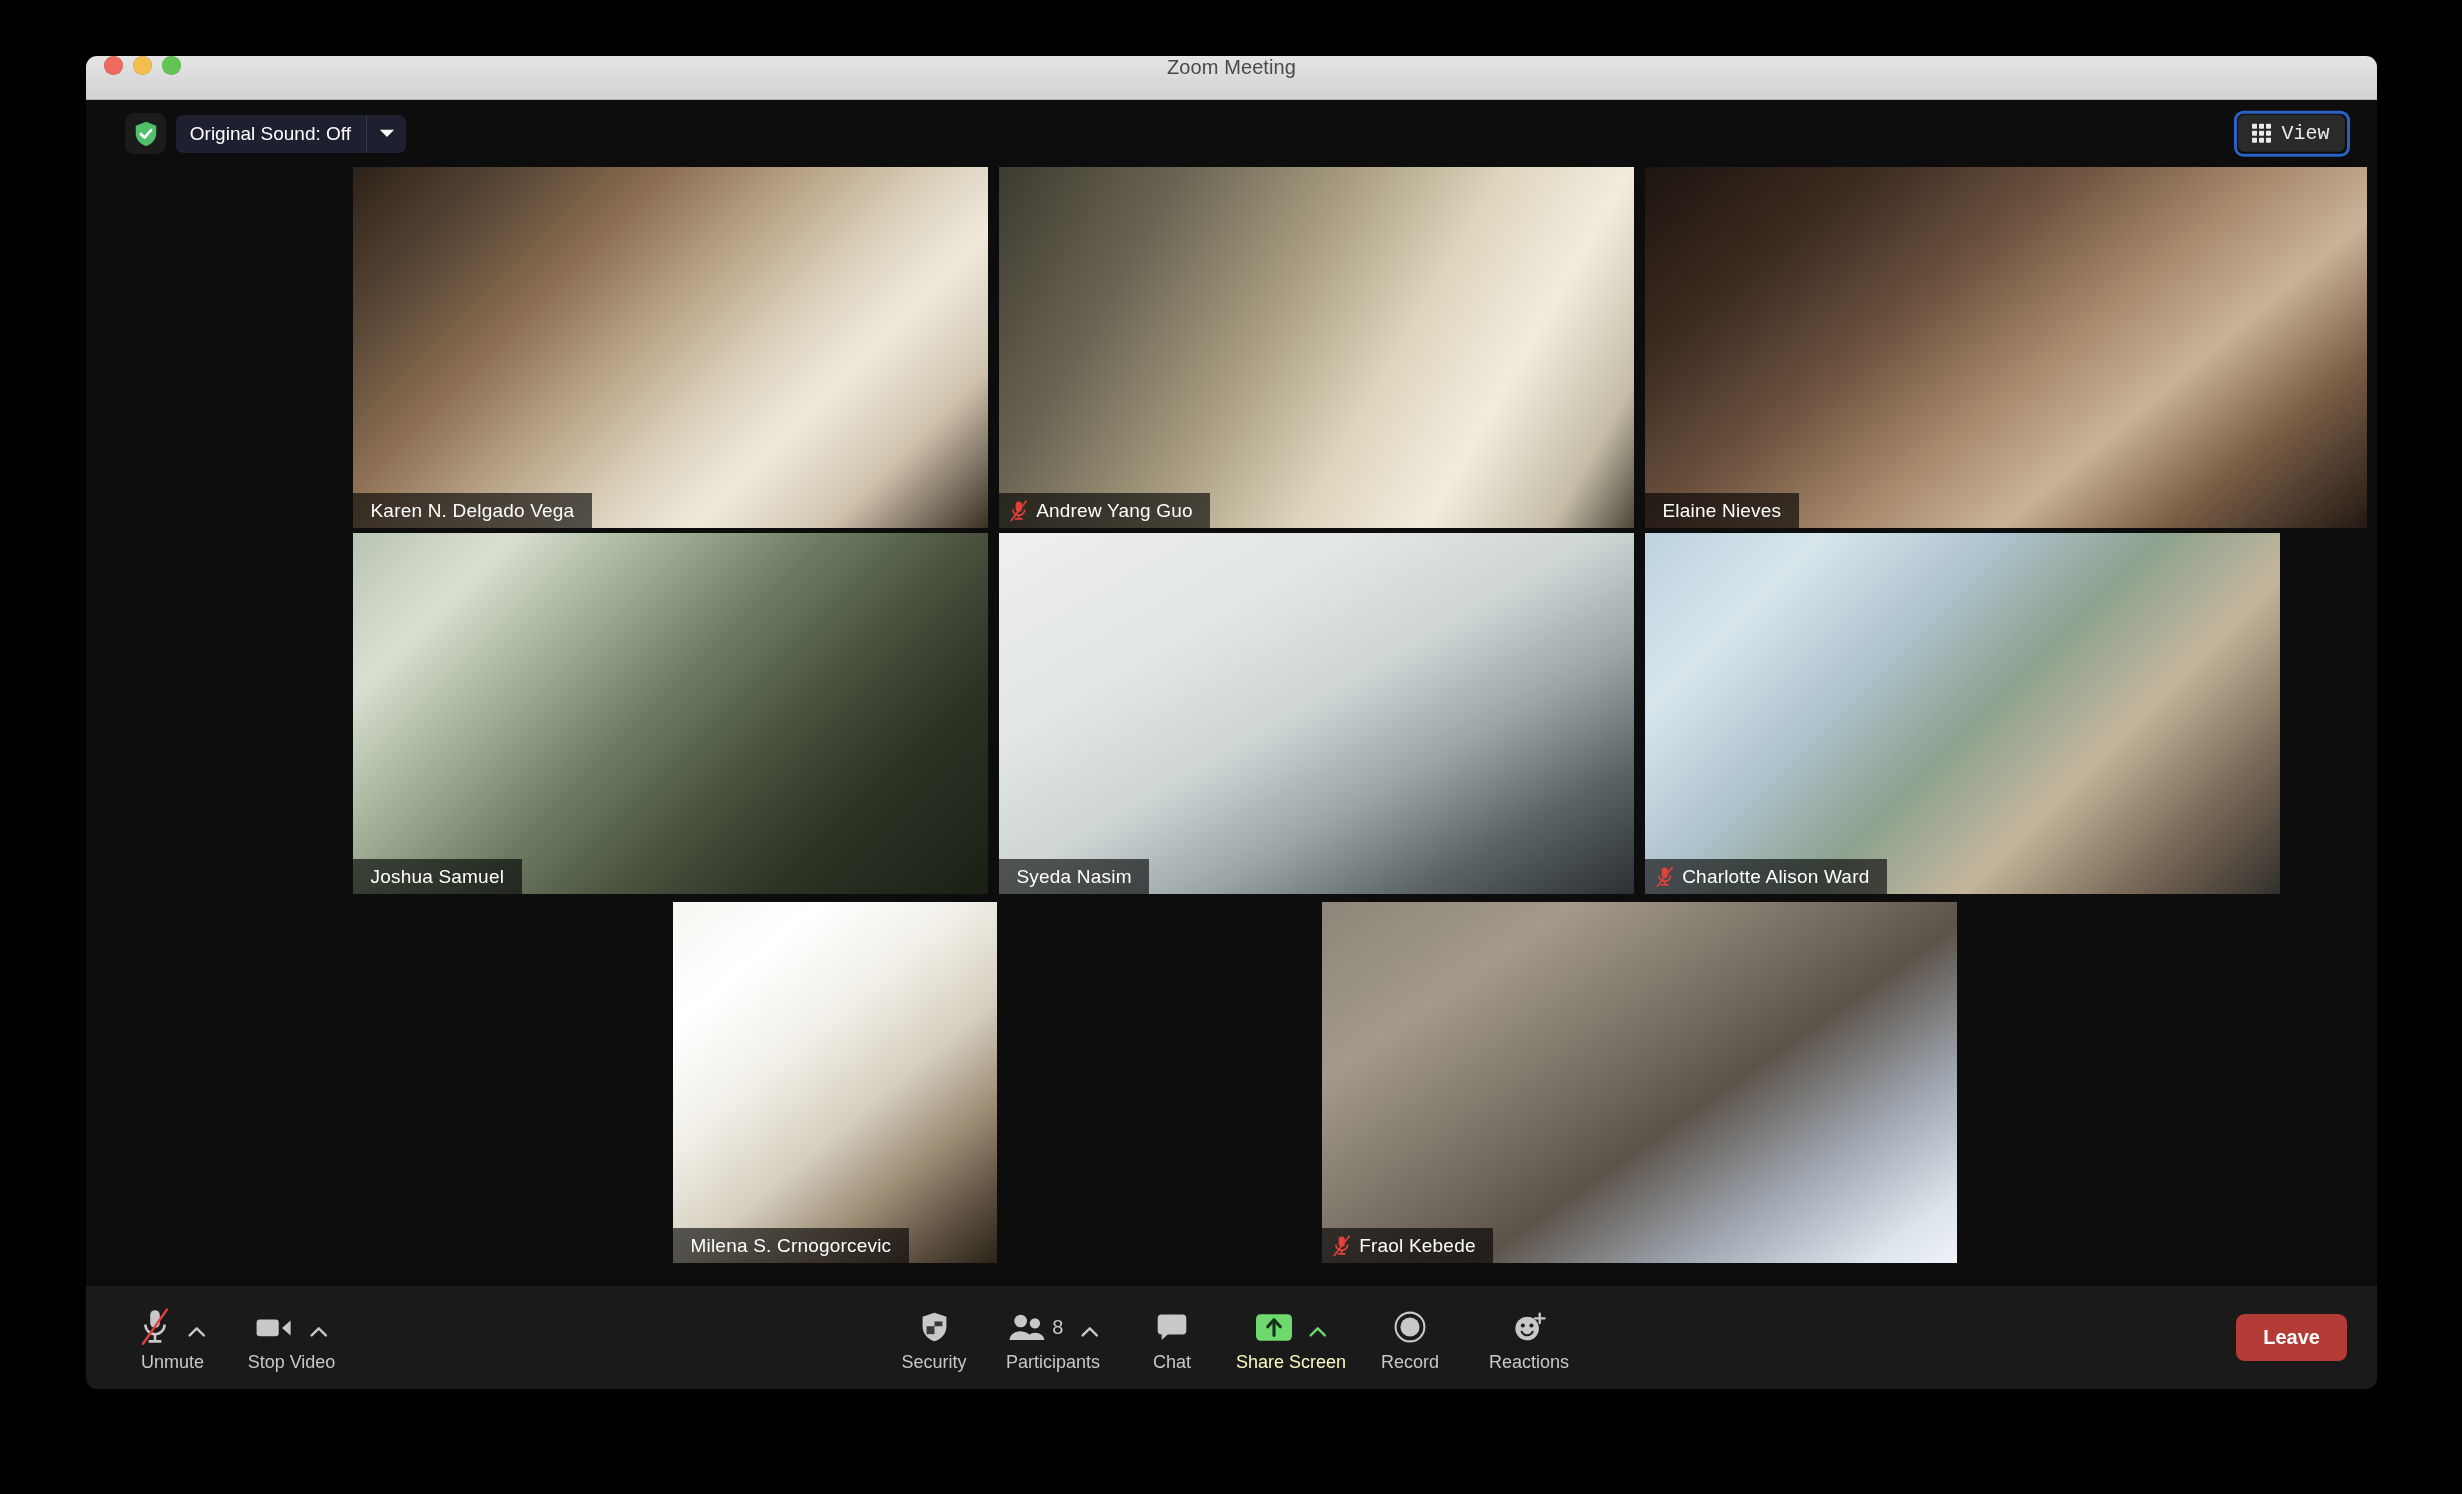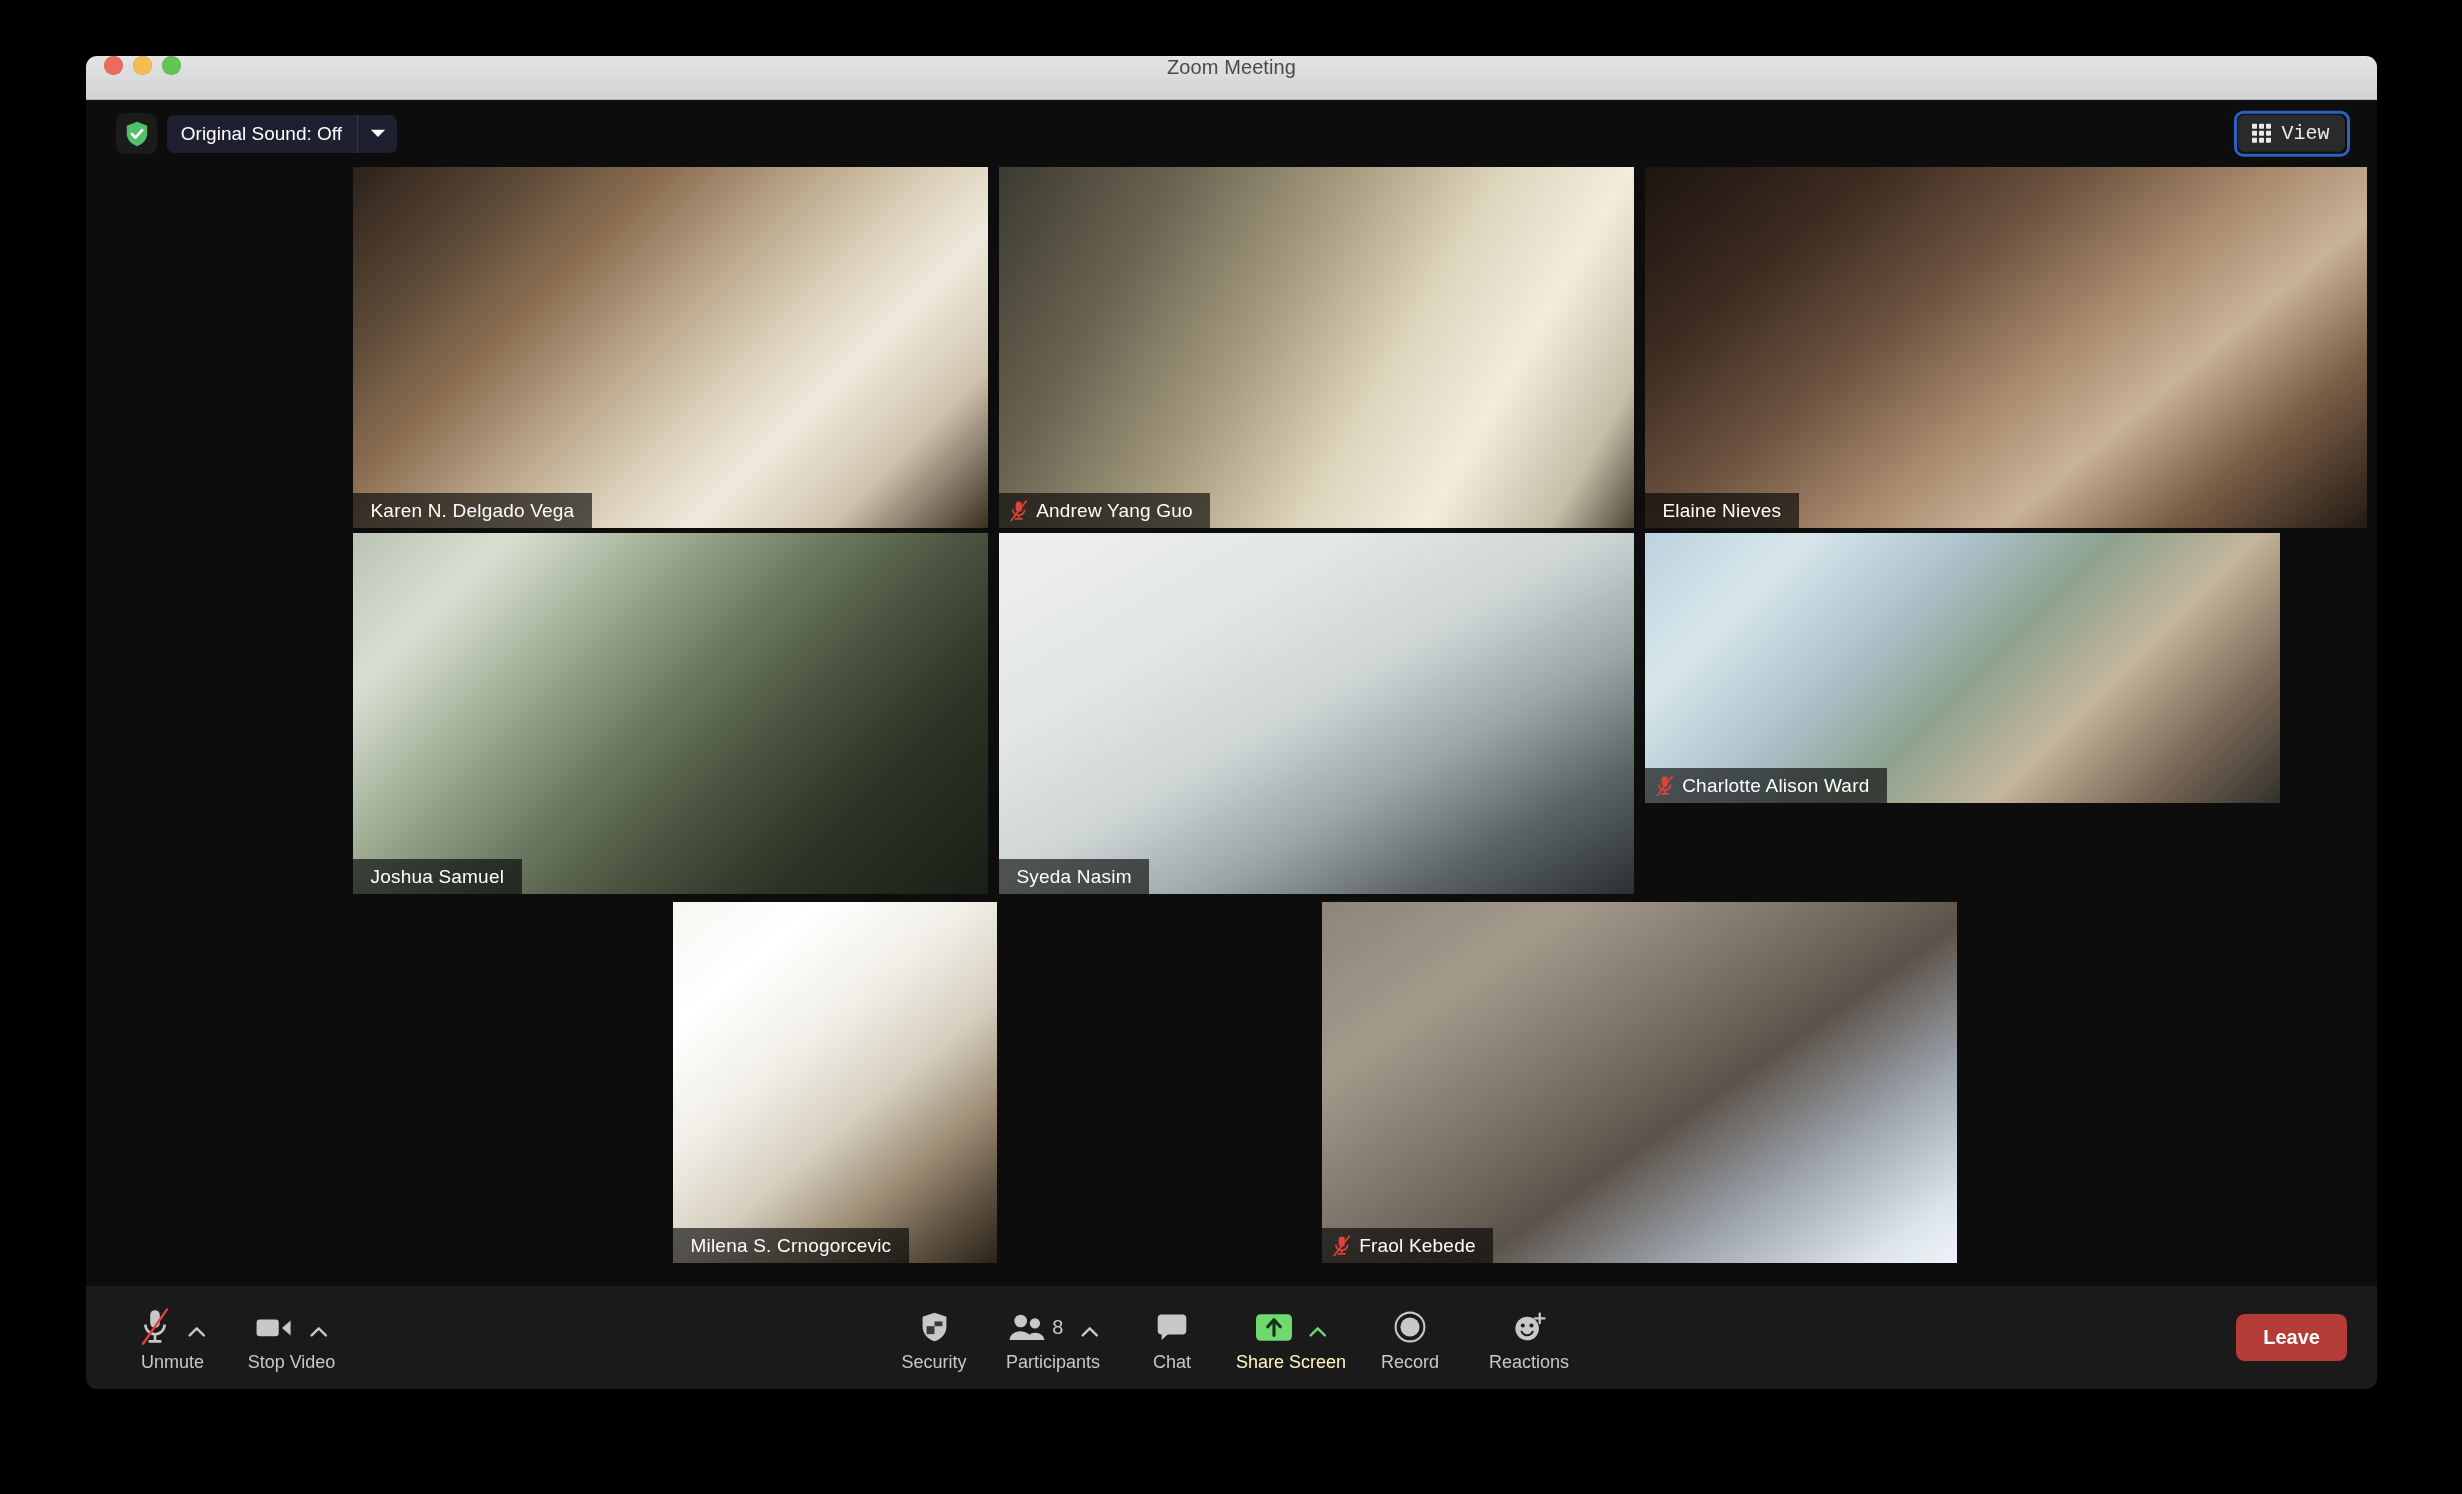--- a/index.html
+++ b/index.html
@@ -67,21 +67,21 @@
     flex: 0 0 67px;
     background: #0d0d0d;
     display: flex;
     align-items: center;
     padding: 0 24px;
   }
   #original-sound-group {
     display: flex;
     align-items: center;
     gap: 9.5px;
-    margin-left: 6px;
+    margin-left: 15px;
   }
   #shield-indicator {
     width: 41px; height: 41px;
     background: #1b1b1b;
     border-radius: 8.7px;
     display: flex; align-items: center; justify-content: center;
   }
   #original-sound-button {
     display: flex;
     align-items: stretch;
@@ -300,21 +300,21 @@
         <div class="name-tag no-mic">
           <span class="name-text">Joshua Samuel</span>
         </div>
       </div>
       <div class="tile" style="left: 913px; top: 366px; width: 635px; height: 361px;">
         <div class="tile-video" style="background: linear-gradient(150deg, rgb(238, 240, 238) 0%, rgb(226, 230, 230) 28%, rgb(207, 214, 214) 48%, rgb(154, 164, 166) 66%, rgb(92, 100, 104) 82%, rgb(42, 48, 52) 100%);"></div>
         <div class="name-tag no-mic">
           <span class="name-text">Syeda Nasim</span>
         </div>
       </div>
-      <div class="tile" style="left: 1559px; top: 366px; width: 635px; height: 270px;">
+      <div class="tile" style="left: 1559px; top: 366px; width: 635px; height: 361px;">
         <div class="tile-video" style="background: linear-gradient(135deg, rgb(188, 210, 222) 0%, rgb(216, 230, 236) 18%, rgb(174, 195, 205) 36%, rgb(141, 162, 143) 52%, rgb(196, 182, 156) 68%, rgb(123, 106, 88) 84%, rgb(50, 48, 44) 100%);"></div>
         <div class="name-tag">
           <span style="display: flex;">
             <svg width="17.5" height="22" viewBox="0 0 22 28">
               <rect x="7" y="2" width="8" height="13" rx="4" fill="#e0413a"></rect>
               <path d="M3.5 12 a7.5 7.5 0 0 0 15 0" stroke="#e0413a" stroke-width="2.2" fill="none"></path>
               <line x1="11" y1="19.5" x2="11" y2="24" stroke="#e0413a" stroke-width="2.2"></line>
               <line x1="6" y1="24" x2="16" y2="24" stroke="#e0413a" stroke-width="2.2"></line>
               <line x1="1.5" y1="26" x2="20.5" y2="1.5" stroke="#e0413a" stroke-width="2.2" stroke-linecap="round"></line>
             </svg>

